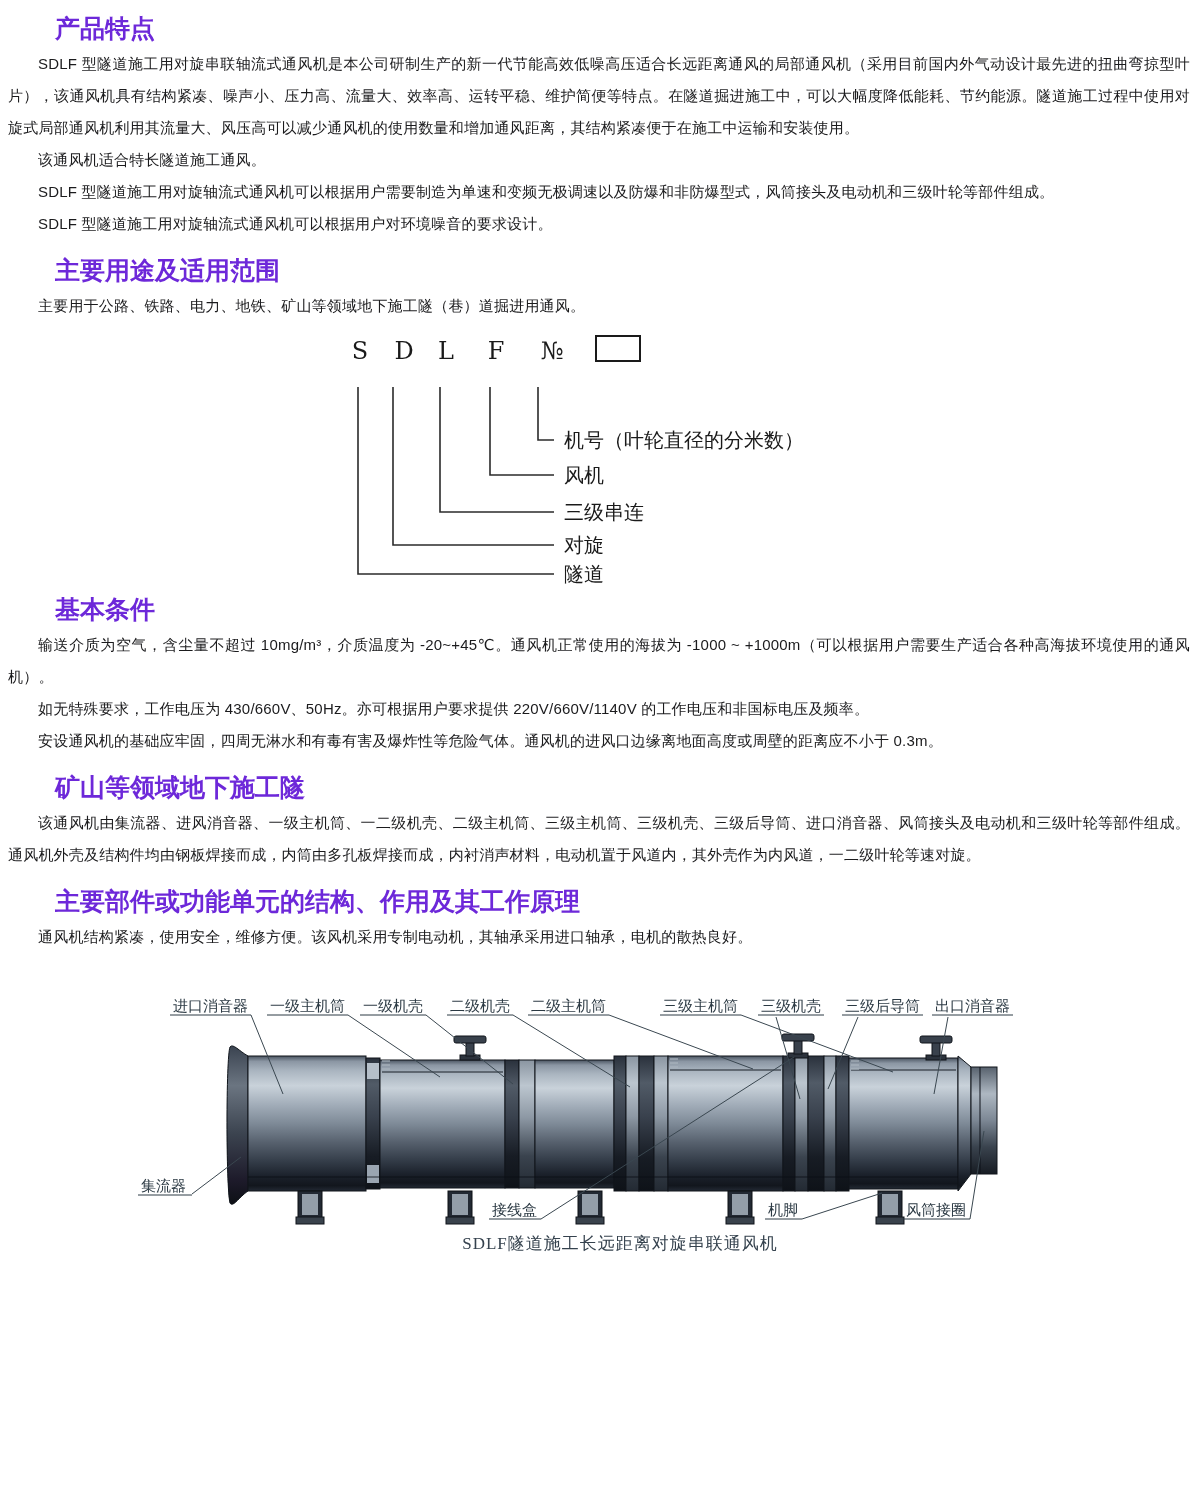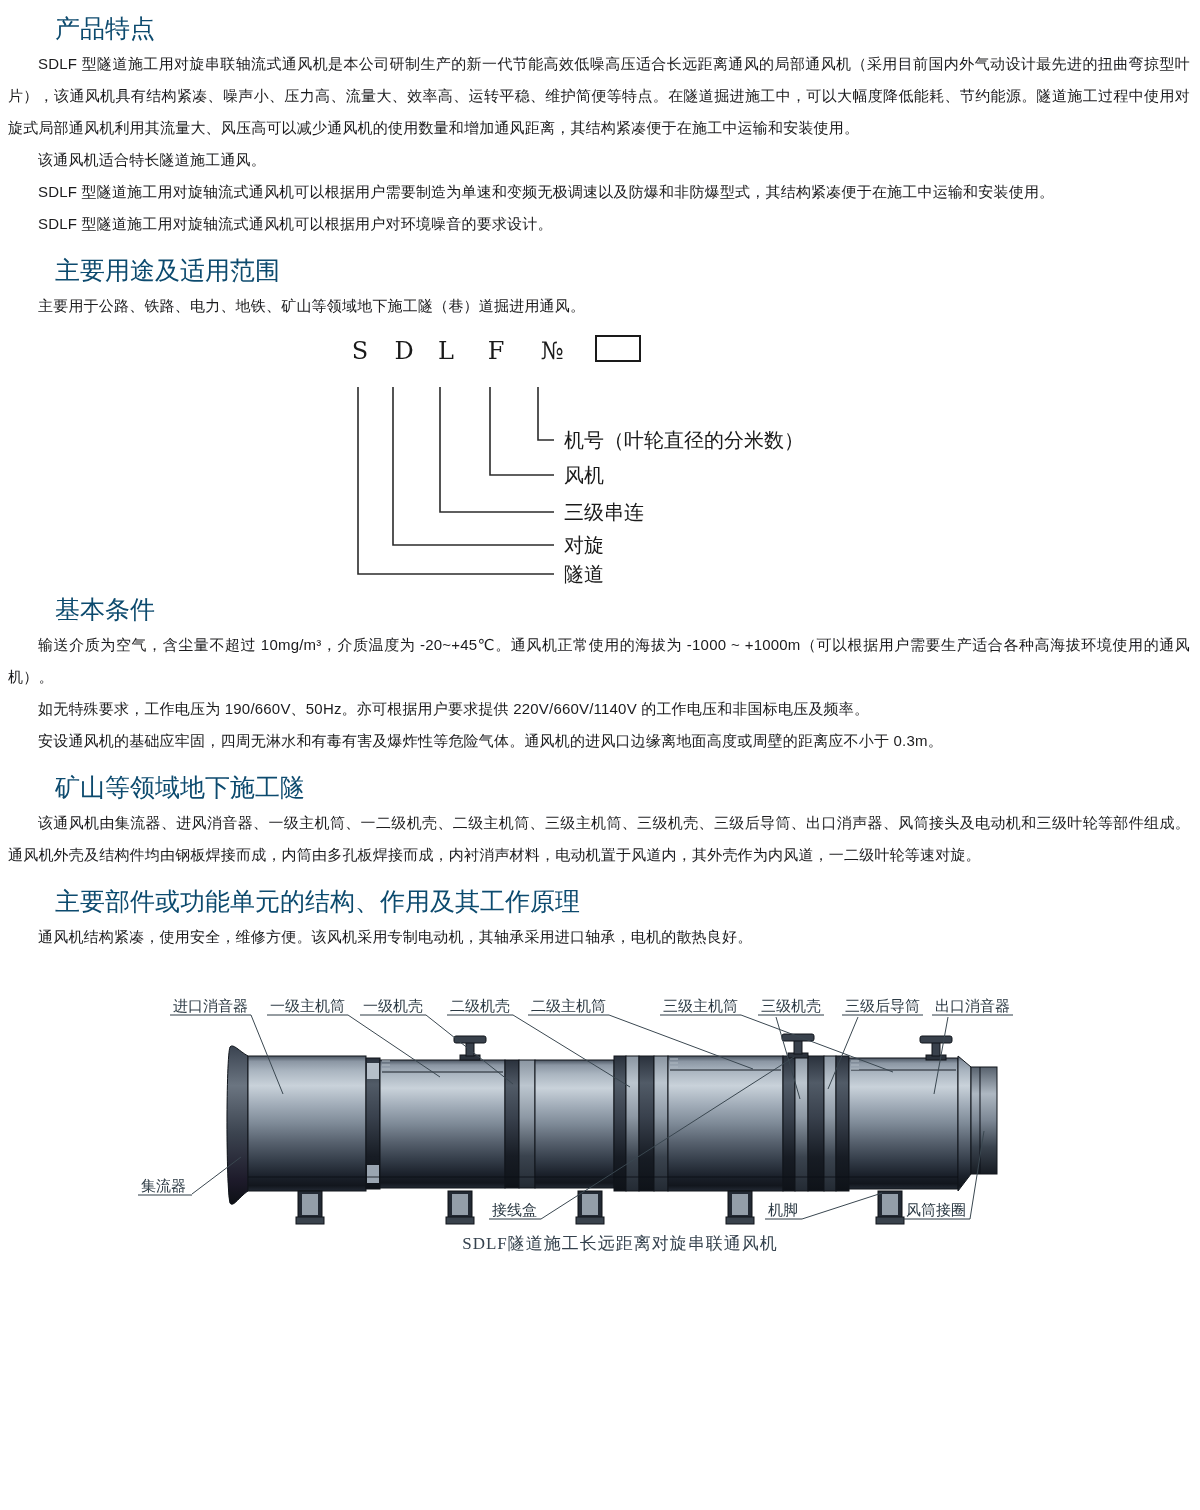--- a/index.html
+++ b/index.html
@@ -8,22 +8,22 @@
     width:1200px;
     font-family:"Liberation Sans","DejaVu Sans",sans-serif;
     color:#1b1b1d;
     padding-top:12px;
     box-sizing:border-box;
   }
   .content{padding:0 10px 0 8px;}
   h2.sec{
     font-size:25px;
     line-height:28px;
-    font-weight:400;
-    color:#0c4a6e;
+    font-weight:700;
+    color:#6d28d9;
     margin:16px 0 6px 47px;
   }
   h2.sec.first{margin-top:2px;}
   p.para{
     margin:0;
     font-size:15px;
     line-height:32px;
     text-align:justify;
     text-indent:2em;
     letter-spacing:0.2px;
@@ -38,21 +38,21 @@
 </style>
 </head>
 <body>
 
 <div class="page">
   <div class="content">
 
     <h2 class="sec first">产品特点</h2>
     <p class="para">SDLF 型隧道施工用对旋串联轴流式通风机是本公司研制生产的新一代节能高效低噪高压适合长远距离通风的局部通风机（采用目前国内外气动设计最先进的扭曲弯掠型叶片），该通风机具有结构紧凑、噪声小、压力高、流量大、效率高、运转平稳、维护简便等特点。在隧道掘进施工中，可以大幅度降低能耗、节约能源。隧道施工过程中使用对旋式局部通风机利用其流量大、风压高可以减少通风机的使用数量和增加通风距离，其结构紧凑便于在施工中运输和安装使用。</p>
     <p class="para">该通风机适合特长隧道施工通风。</p>
-    <p class="para">SDLF 型隧道施工用对旋轴流式通风机可以根据用户需要制造为单速和变频无极调速以及防爆和非防爆型式，其结构紧凑便于在施工中运输和安装使用。</p>
+    <p class="para">SDLF 型隧道施工用对旋轴流式通风机可以根据用户需要制造为单速和变频无极调速以及防爆和非防爆型式，风筒接头及电动机和三级叶轮等部件组成。</p>
     <p class="para">SDLF 型隧道施工用对旋轴流式通风机可以根据用户对环境噪音的要求设计。</p>
 
     <h2 class="sec">主要用途及适用范围</h2>
     <p class="para">主要用于公路、铁路、电力、地铁、矿山等领域地下施工隧（巷）道掘进用通风。</p>
 
 
     <div class="model-wrap">
       <svg width="1200" height="265" viewBox="0 0 1200 265">
         <text class="mdl-letter" x="352" y="37" text-anchor="middle">S</text>
         <text class="mdl-letter" x="396" y="37" text-anchor="middle">D</text>
@@ -72,25 +72,25 @@
         <text class="mdl-label" x="556" y="125">机号（叶轮直径的分米数）</text>
         <text class="mdl-label" x="556" y="160">风机</text>
         <text class="mdl-label" x="556" y="197">三级串连</text>
         <text class="mdl-label" x="556" y="230">对旋</text>
         <text class="mdl-label" x="556" y="259">隧道</text>
       </svg>
     </div>
 
     <h2 class="sec" style="margin-top:8px;">基本条件</h2>
     <p class="para">输送介质为空气，含尘量不超过 10mg/m³，介质温度为 -20~+45℃。通风机正常使用的海拔为 -1000 ~ +1000m（可以根据用户需要生产适合各种高海拔环境使用的通风机）。</p>
-    <p class="para">如无特殊要求，工作电压为 190/660V、50Hz。亦可根据用户要求提供 220V/660V/1140V 的工作电压和非国标电压及频率。</p>
+    <p class="para">如无特殊要求，工作电压为 430/660V、50Hz。亦可根据用户要求提供 220V/660V/1140V 的工作电压和非国标电压及频率。</p>
     <p class="para">安设通风机的基础应牢固，四周无淋水和有毒有害及爆炸性等危险气体。通风机的进风口边缘离地面高度或周壁的距离应不小于 0.3m。</p>
 
     <h2 class="sec">矿山等领域地下施工隧</h2>
-    <p class="para">该通风机由集流器、进风消音器、一级主机筒、一二级机壳、二级主机筒、三级主机筒、三级机壳、三级后导筒、出口消声器、风筒接头及电动机和三级叶轮等部件组成。通风机外壳及结构件均由钢板焊接而成，内筒由多孔板焊接而成，内衬消声材料，电动机置于风道内，其外壳作为内风道，一二级叶轮等速对旋。</p>
+    <p class="para">该通风机由集流器、进风消音器、一级主机筒、一二级机壳、二级主机筒、三级主机筒、三级机壳、三级后导筒、进口消音器、风筒接头及电动机和三级叶轮等部件组成。通风机外壳及结构件均由钢板焊接而成，内筒由多孔板焊接而成，内衬消声材料，电动机置于风道内，其外壳作为内风道，一二级叶轮等速对旋。</p>
 
     <h2 class="sec">主要部件或功能单元的结构、作用及其工作原理</h2>
     <p class="para">通风机结构紧凑，使用安全，维修方便。该风机采用专制电动机，其轴承采用进口轴承，电机的散热良好。</p>
 
     <div class="machine-wrap">
       <svg width="1200" height="315" viewBox="0 0 1200 315">
         <defs>
           <linearGradient id="bodyG" x1="0" y1="0" x2="0" y2="1">
             <stop offset="0" stop-color="#4a5461"></stop>
             <stop offset="0.04" stop-color="#8b96a3"></stop>

